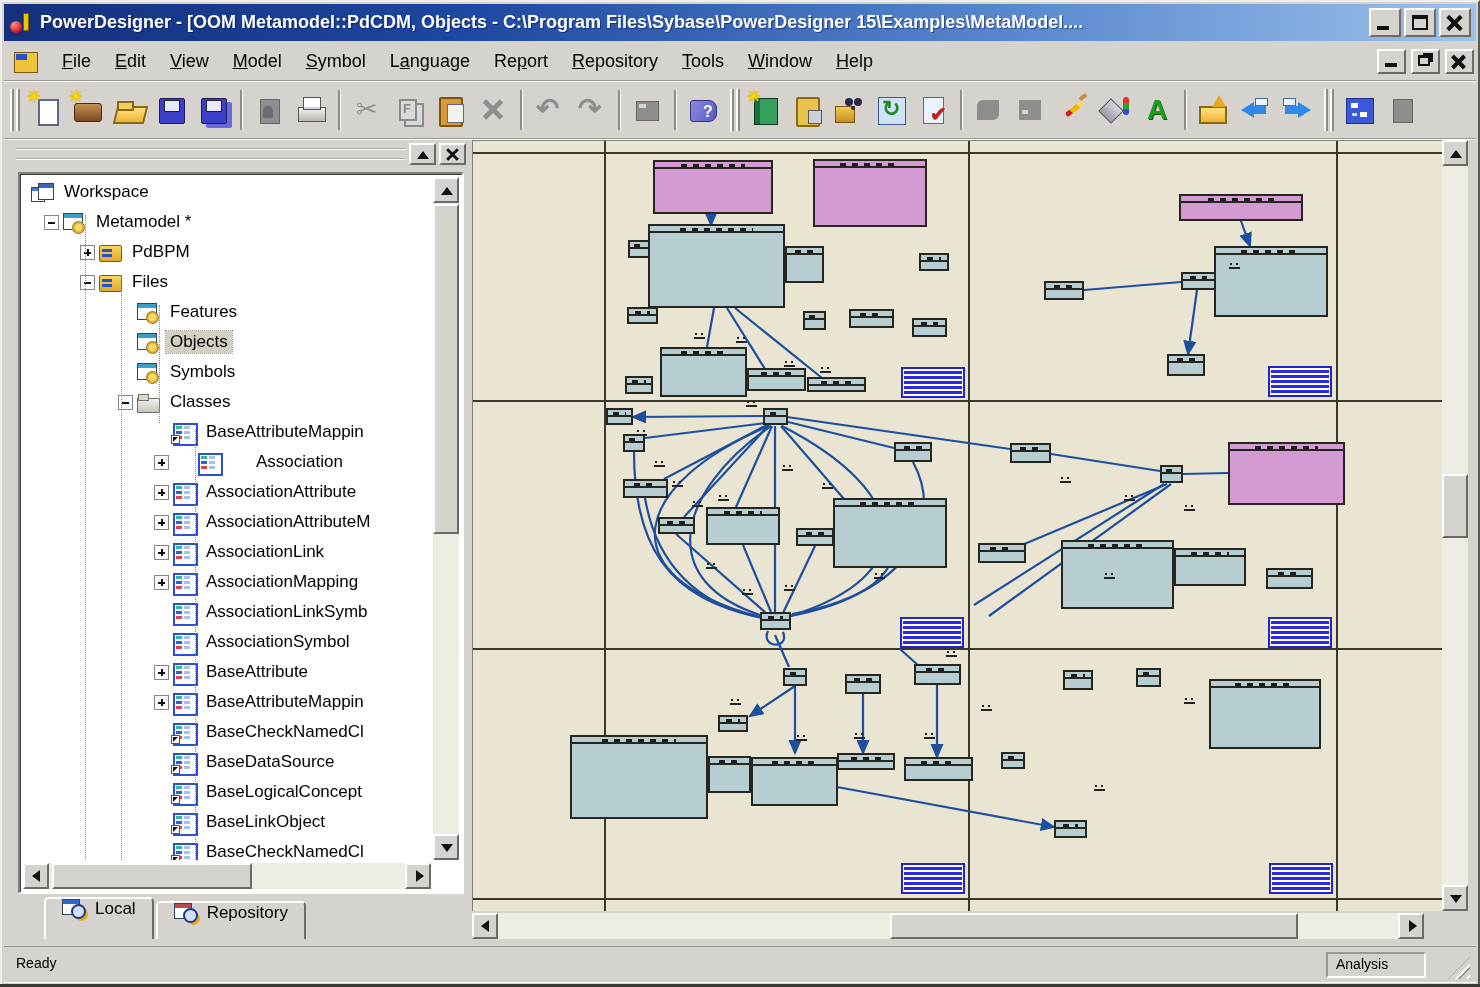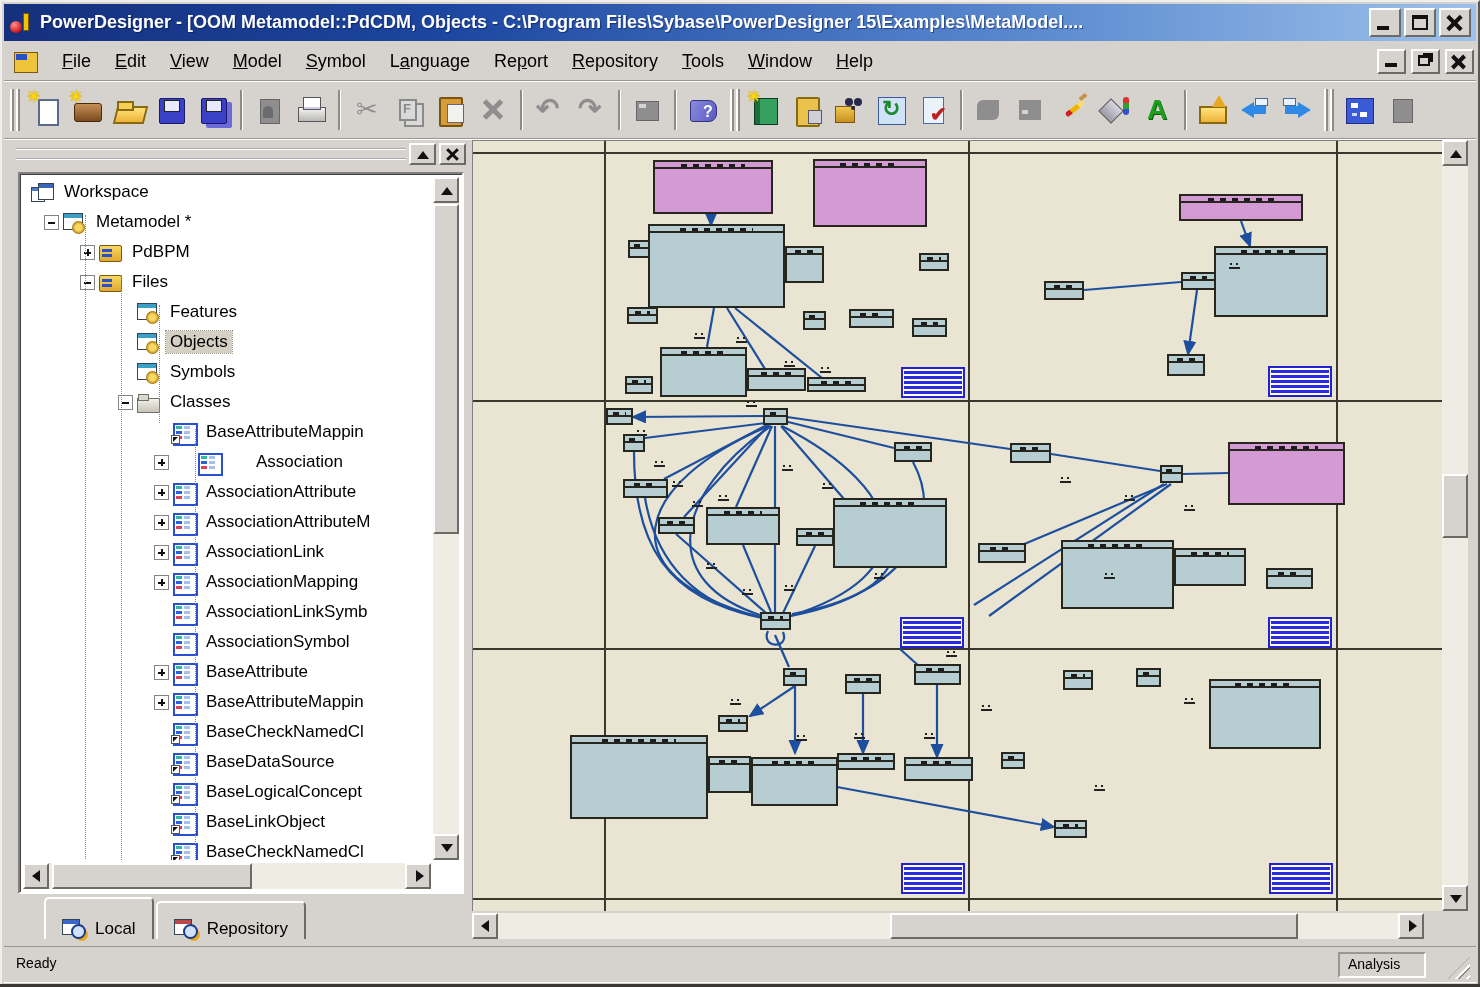--- a/index.html
+++ b/index.html
@@ -146,21 +146,21 @@
   .sb-btn{position:absolute;width:26px;height:26px;background:#d6d3ce;border:2px solid;border-color:#fff #6d6a65 #6d6a65 #fff;}
   .arr{position:absolute;width:0;height:0;}
   .arr.up{left:6px;top:8px;border-left:6px solid transparent;border-right:6px solid transparent;border-bottom:8px solid #111;}
   .arr.down{left:6px;top:8px;border-left:6px solid transparent;border-right:6px solid transparent;border-top:8px solid #111;}
   .arr.left{left:7px;top:5px;border-top:6px solid transparent;border-bottom:6px solid transparent;border-right:8px solid #111;}
   .arr.right{left:9px;top:5px;border-top:6px solid transparent;border-bottom:6px solid transparent;border-left:8px solid #111;}
   .sb-thumb{position:absolute;background:#d6d3ce;border:2px solid;border-color:#fff #6d6a65 #6d6a65 #fff;}
 
   
   .tabsrow{position:absolute;left:38px;top:757px;height:42px;display:flex;align-items:flex-end;font-size:17px;}
-  .tab{height:38px;display:flex;align-items:flex-end;padding:0 16px;background:#d6d3ce;
+  .tab{height:38px;display:flex;align-items:flex-start;padding:0 16px;background:#d6d3ce;
     border:2px solid;border-color:#fff #6d6a65 #6d6a65 #fff;border-bottom:none;border-radius:5px 5px 0 0;margin-right:2px;}
   .tab.active{height:42px;z-index:2;}
   .tabicon{width:24px;height:20px;position:relative;margin-right:9px;}
   .tabicon::before{content:"";position:absolute;left:0;top:0;width:16px;height:14px;background:#fff;border:1px solid #345;box-shadow:inset 0 4px 0 #3a66c8;}
   .tabicon.repo::before{box-shadow:inset 0 4px 0 #b84a4a;}
   .tabicon::after{content:"";position:absolute;right:0;bottom:0;width:11px;height:11px;border-radius:50%;border:2px solid #1a3a8a;background:#cfe0f8;box-shadow:3px 3px 0 -1px #e8a820;}
 
   
   .canvaswrap{position:absolute;left:472px;top:140px;width:1004px;height:803px;background:#d6d3ce;}
   .canvas{position:absolute;left:0;top:0;width:978px;height:771px;background:#e9e5d2;overflow:hidden;
@@ -181,21 +181,21 @@
   svg.links{position:absolute;left:0;top:0;pointer-events:none;}
 
   
   .cv-vsb{position:absolute;right:8px;top:0;width:26px;height:771px;background:#efede3;}
   .cv-hsb{position:absolute;left:0;top:773px;width:952px;height:26px;background:#efede3;}
 
   
   .statusbar{position:absolute;left:4px;right:4px;bottom:4px;height:37px;background:#d6d3ce;font-size:14px;
     border-top:1px solid #9a9792;box-shadow:0 -1px 0 #fff inset;}
   .status-left{position:absolute;left:12px;top:8px;}
-  .status-panel{position:absolute;right:50px;top:5px;width:88px;height:26px;padding:2px 8px;
+  .status-panel{position:absolute;right:50px;top:5px;width:100px;height:26px;padding:2px 8px;
     border:2px solid;border-color:#9a9792 #fff #fff #9a9792;}
   .grip-corner{position:absolute;right:6px;bottom:4px;width:22px;height:22px;
     background:repeating-linear-gradient(135deg,transparent 0 4px,#fff 4px 6px,#8a8780 6px 8px);
     clip-path:polygon(100% 0,100% 100%,0 100%);}
 </style>
 </head>
 <body>
 
 <div class="frame"></div>
 <div class="bottomline"></div>

